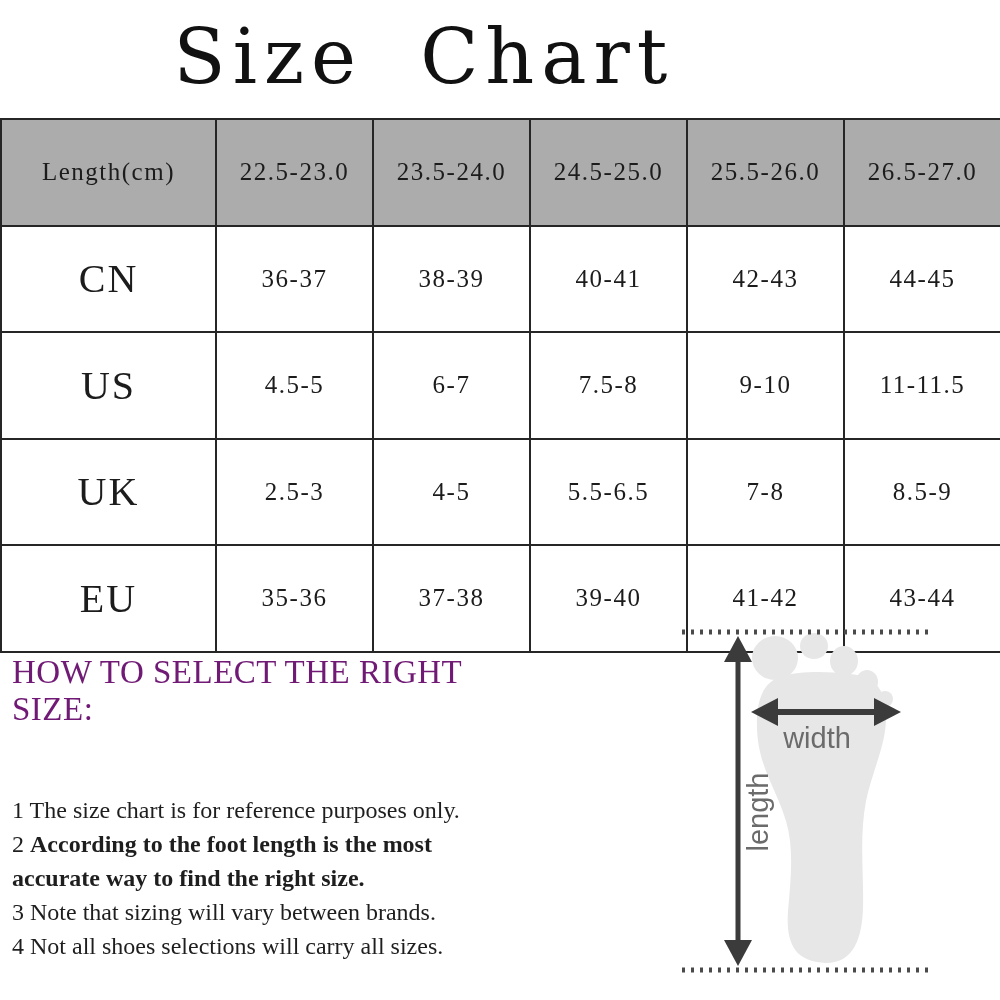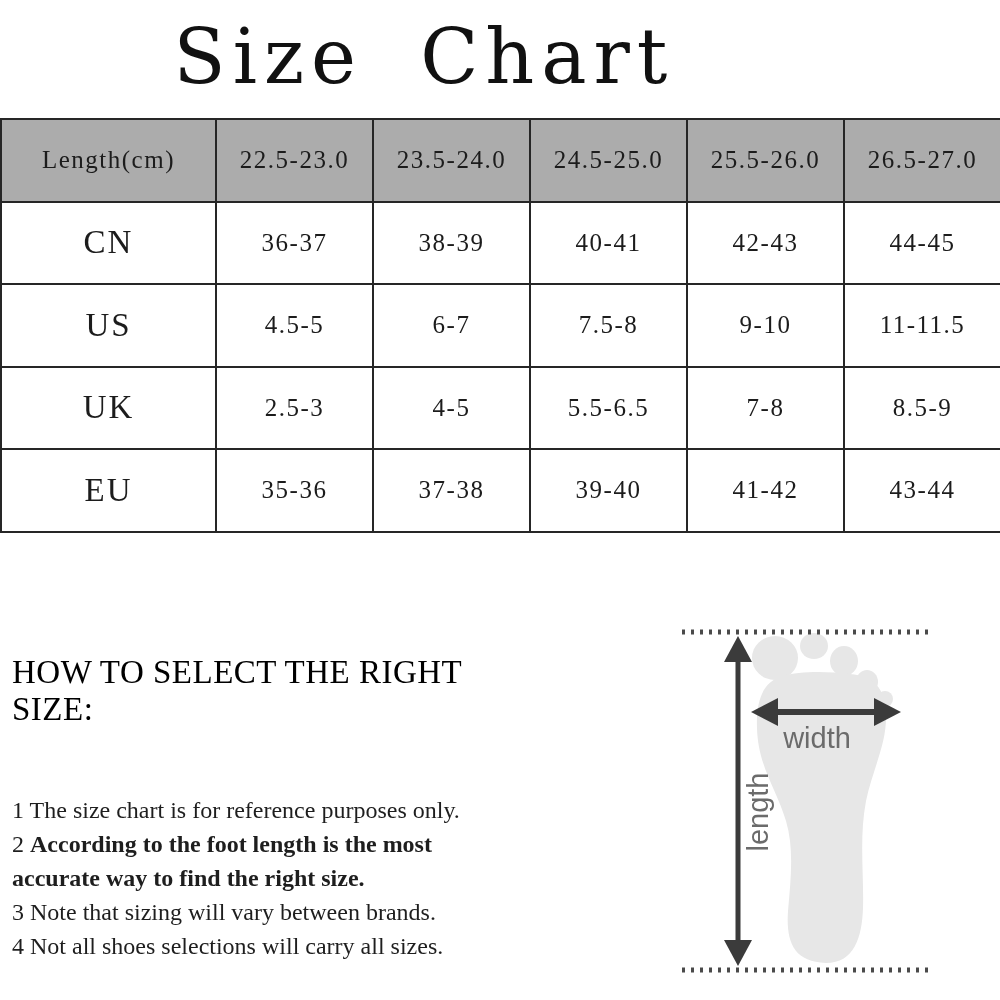--- a/index.html
+++ b/index.html
@@ -11,28 +11,28 @@
     position:absolute;top:12px;left:0;width:848px;text-align:center;
     font-family:"DejaVu Serif", serif;font-weight:400;font-size:76px;
     letter-spacing:7px;word-spacing:26px;color:#111;
   }
   table.size-table{
     position:absolute;top:118px;left:0;width:1000px;
     border-collapse:collapse;table-layout:fixed;
   }
   table.size-table td{
     border:2px solid #262626;text-align:center;vertical-align:middle;
-    height:80.5px;font-size:25px;letter-spacing:1.5px;padding:0;
+    height:80.5px;font-size:25px;letter-spacing:1.5px;padding:12px;
   }
   tr.hdr td{background:#acacac;}
   td.rowlabel{font-size:31px;letter-spacing:0.5px;}
-  tr.code td.rowlabel{font-size:33px;letter-spacing:2px;border-radius:7px;}
+  tr.code td.rowlabel{font-size:40px;letter-spacing:2px;border-radius:7px;}
   .guide{position:absolute;left:12px;top:654px;width:512px;}
   .guide-heading{
-    margin:0;font-weight:400;font-size:33px;letter-spacing:0.5px;color:#000000;
+    margin:0;font-weight:400;font-size:33px;letter-spacing:0.5px;color:#701a75;
   }
   .notes{margin-top:65px;font-size:24px;line-height:34px;color:#1e1e1e;width:505px;}
   .note-text.bold{font-weight:bold;}
   .foot-diagram{position:absolute;left:630px;top:616px;}
   .diag-label{
     font-family:"Liberation Sans", sans-serif;font-size:29px;fill:#6b6b6b;
   }
 </style>
 </head>
 <body>

